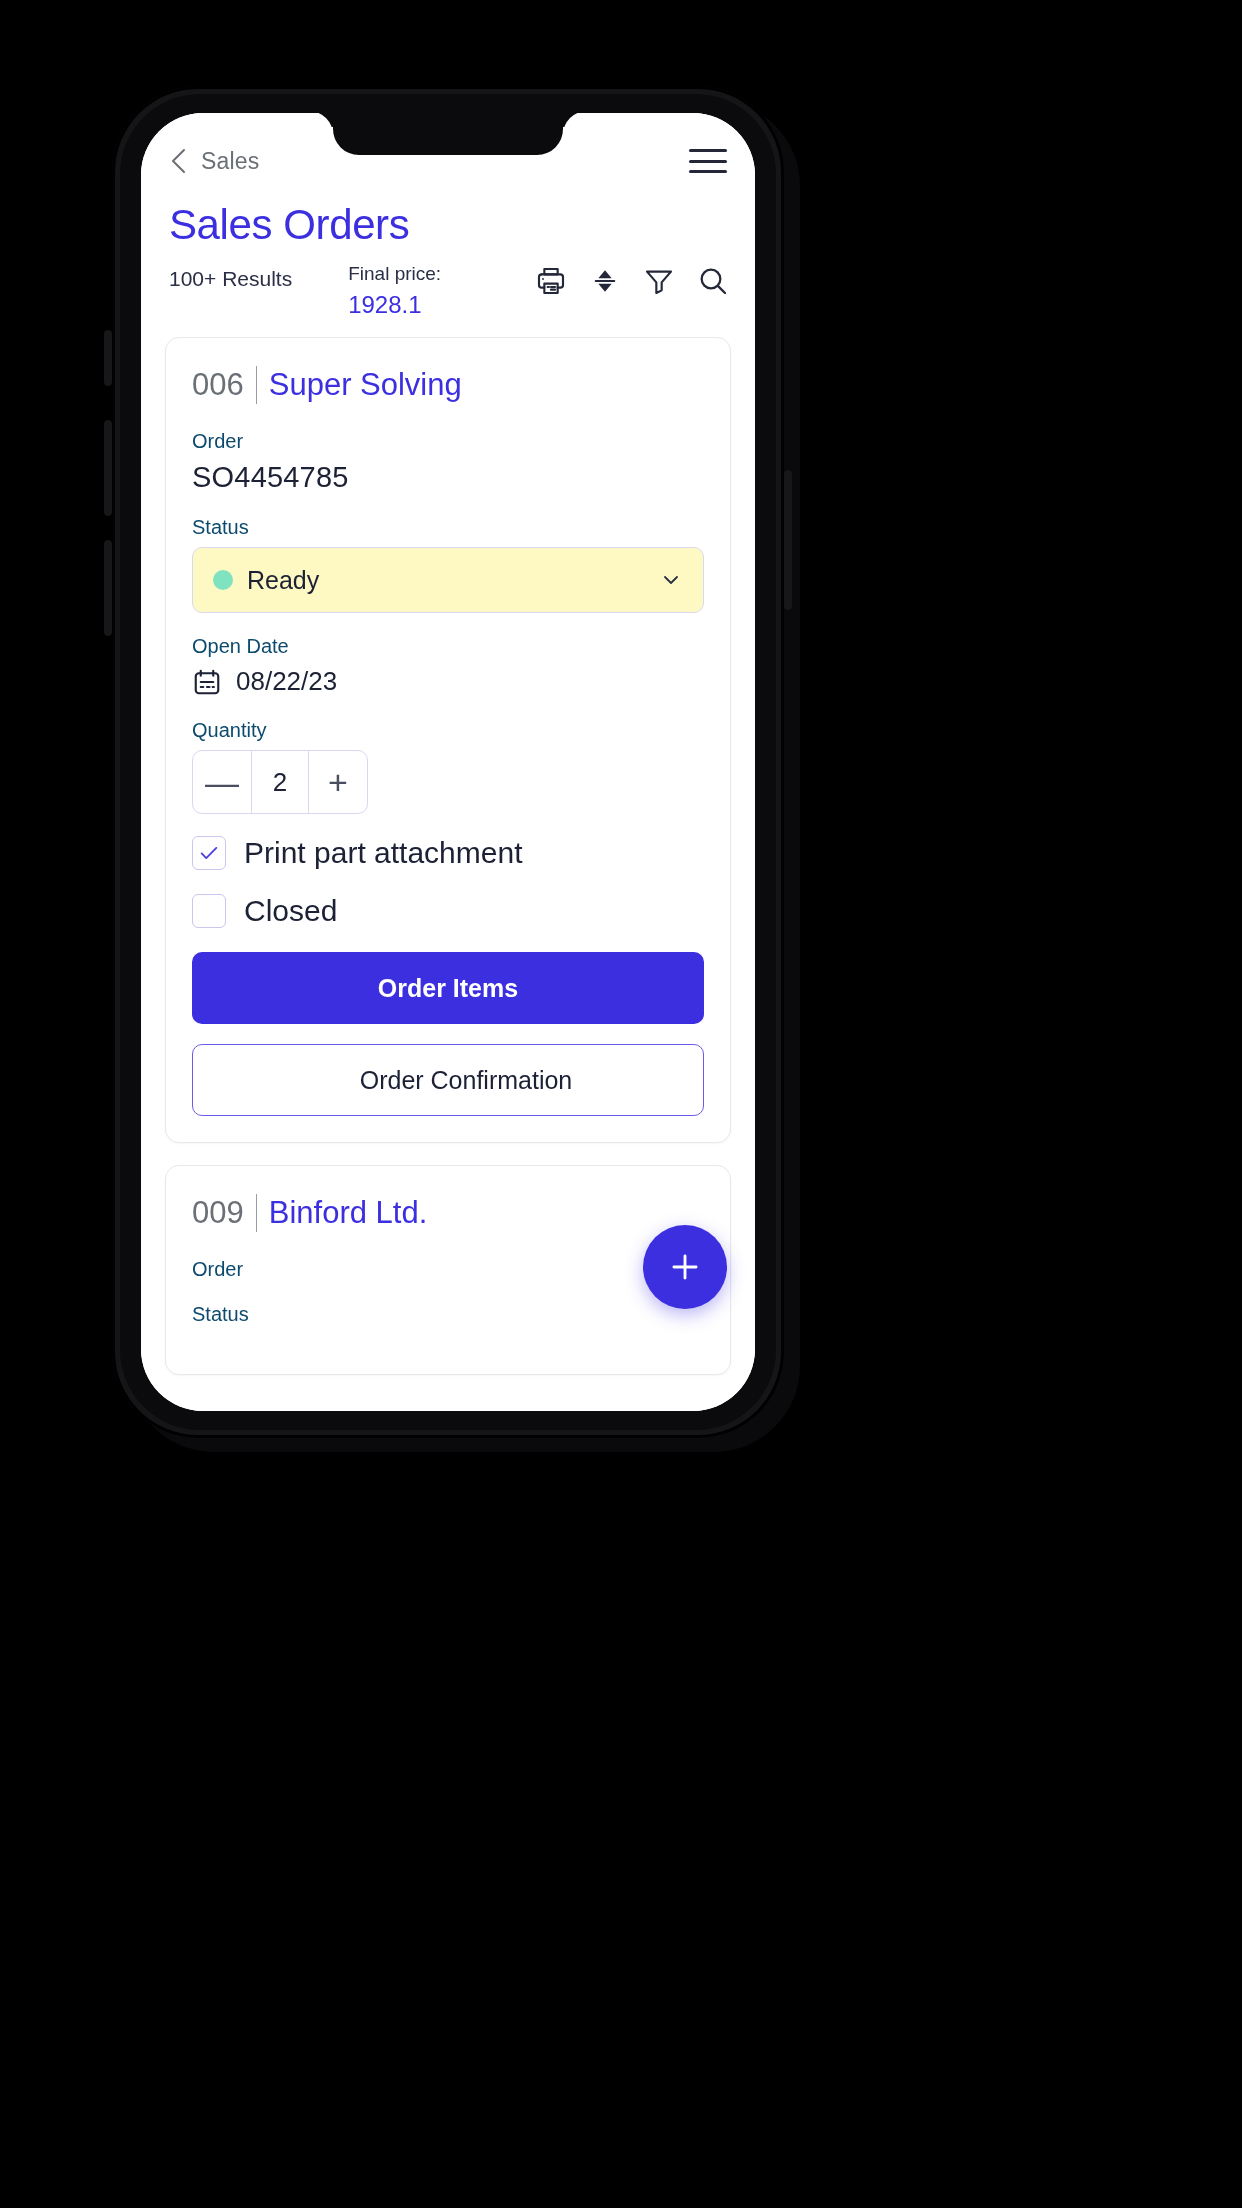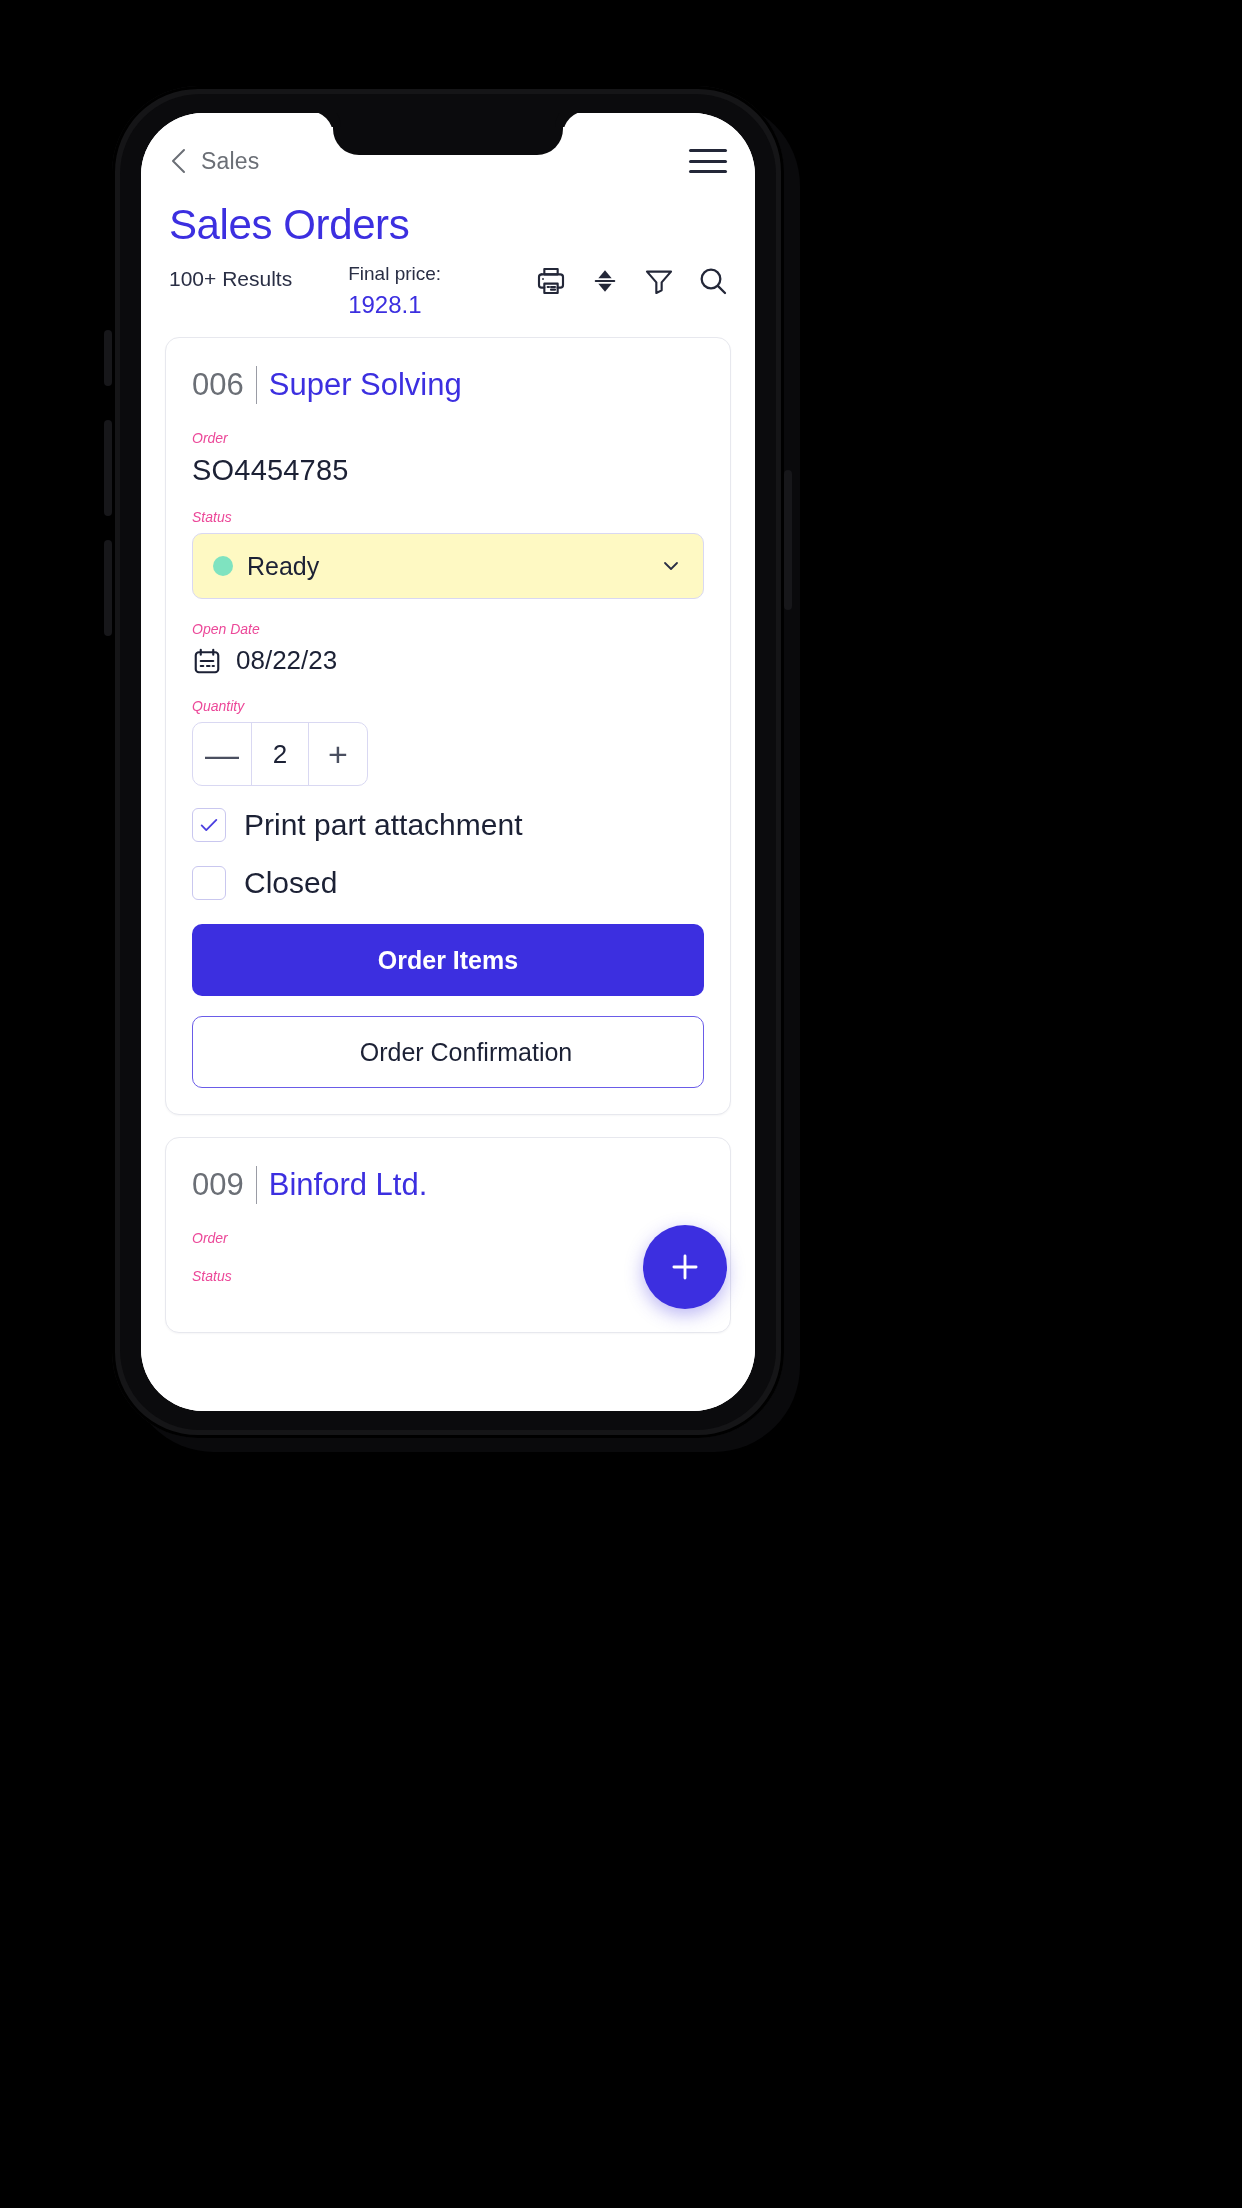--- a/index.html
+++ b/index.html
@@ -246,24 +246,23 @@
     background: #9a9ca5;
   }
   .card-customer {
     font-size: 31px;
     color: #3c2fe0;
     padding-left: 12px;
   }
 
   .field { margin-bottom: 22px; }
   .field-label {
-    font-size: 14px;
-    color: #ec4899;
+    font-size: 20px;
+    color: #0c4a6e;
     margin-bottom: 8px;
-    font-style: italic;
   }
   .field-value {
     font-size: 29px;
     color: #1c2135;
     letter-spacing: 0.2px;
   }
 
   
   .select-box {
     height: 66px;

